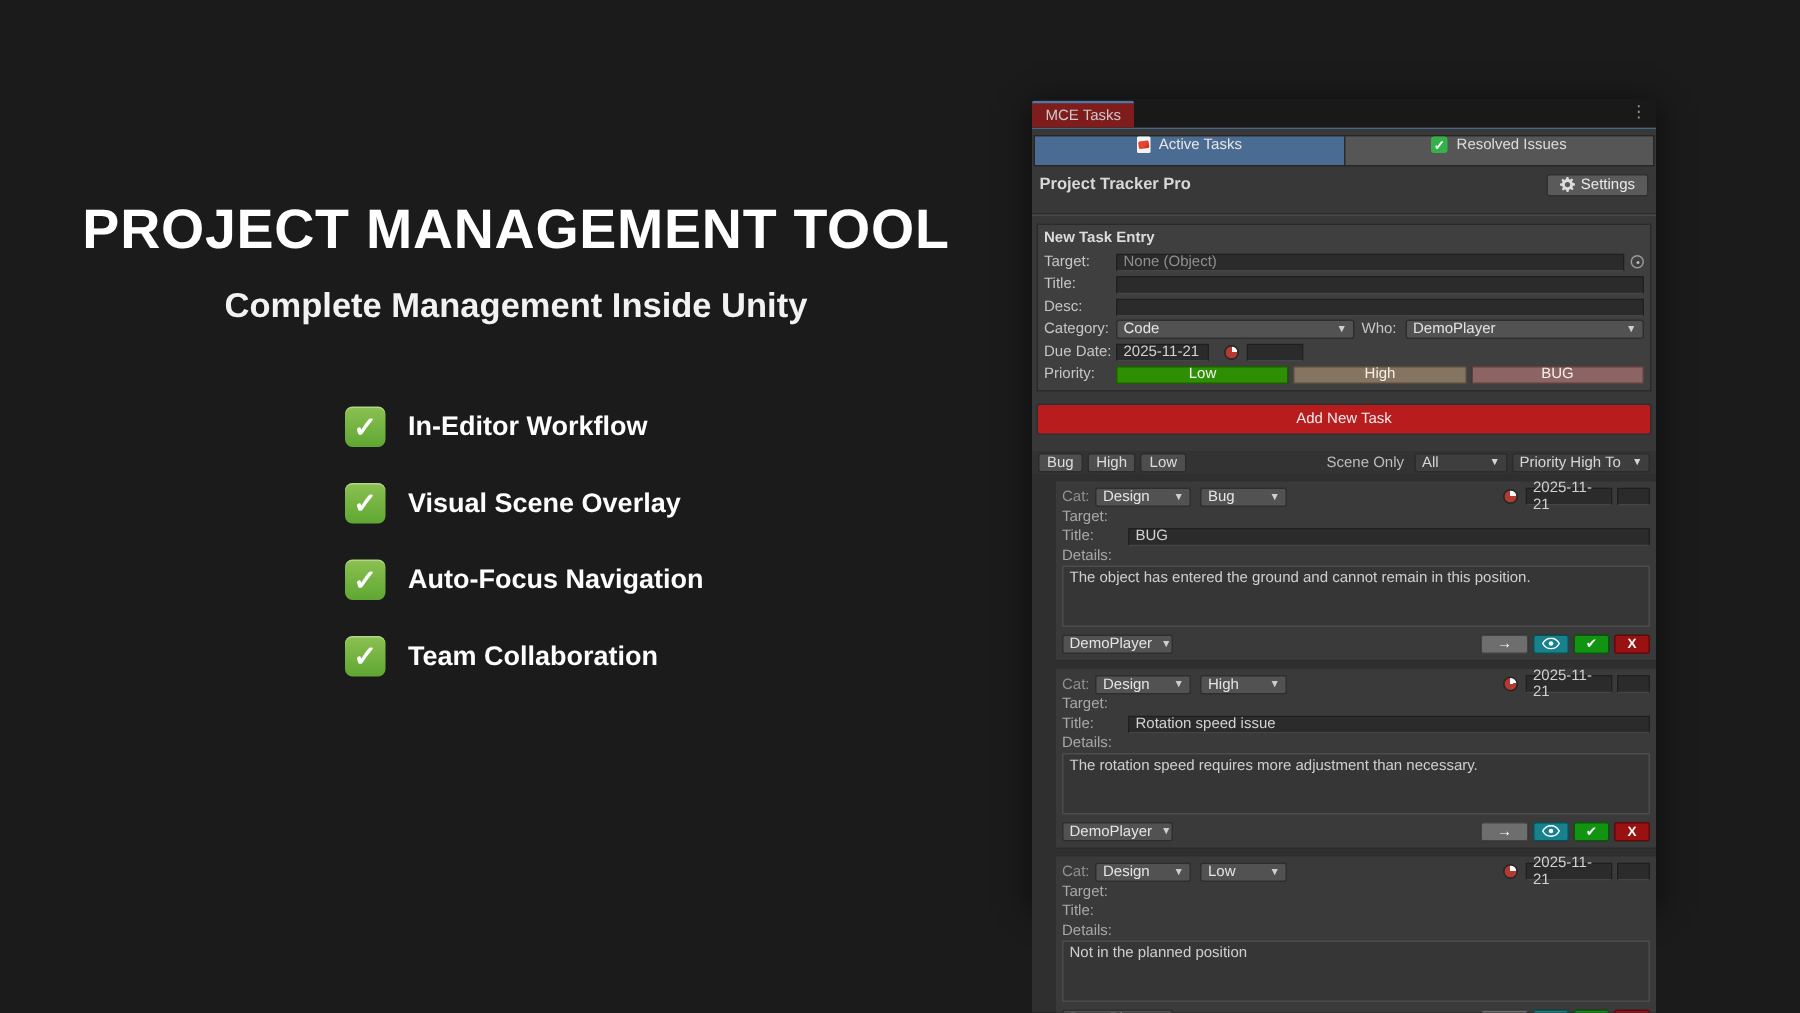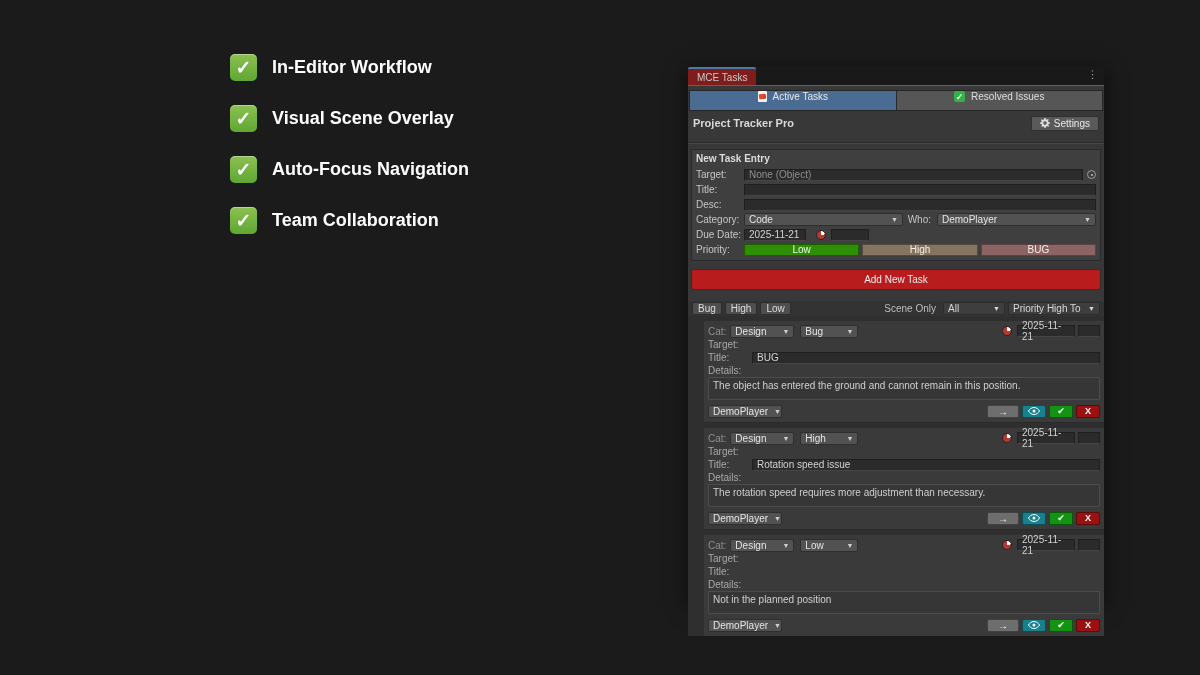--- a/index.html
+++ b/index.html
@@ -92,36 +92,38 @@
   .crow1 { display:flex; align-items:center; height:14px; }
   .catlbl { color:#8f8f8f; margin-right:4px; }
   .dd.cat { width:64px; flex:none; }
   .dd.pri { width:58px; flex:none; margin-left:6px; }
   .cspacer { flex:1; }
   .cdate { width:58px; flex:none; }
   .csmall { width:22px; flex:none; margin-left:3px; }
   .crow-lab { height:11px; display:flex; align-items:center; color:#a8a8a8; margin-top:1px; }
   .crow-title { display:flex; align-items:center; height:13px; margin-top:1px; }
   .tlabel { width:44px; flex:none; color:#a8a8a8; }
-  .details-box { margin-top:1px; background:#363636; border:1px solid #4c4c4c; height:23px;
+  .details-box { margin-top:1px; background:#363636; border:1px solid #4c4c4c; height:41px;
       padding:2px 4px; color:#cfcfcf; border-radius:1px; }
   .crow-bot { display:flex; align-items:center; margin-top:4px; height:14px; }
   .dd.assignee { width:74px; flex:none; }
   .abtn { height:13px; border-radius:2px; display:flex; align-items:center; justify-content:center;
       color:#fff; font-size:9px; margin-left:3px; border:1px solid rgba(0,0,0,.4); }
   .abtn.move { width:32px; background:#6e6e6e; font-size:10px; }
   .abtn.view { width:24px; background:#17818e; }
   .abtn.done { width:24px; background:#129412; }
   .abtn.del  { width:24px; background:#991111; font-weight:bold; }
   .gear-svg { display:block; }
 </style>
 </head>
 <body>
 
 <div class="hero">
+  <div class="hero-title">PROJECT MANAGEMENT TOOL</div>
+  <div class="hero-sub">Complete Management Inside Unity</div>
   <div class="features">
     <div class="feature-row">
       <span class="feature-check">✓</span>
       <span class="feature-label">In-Editor Workflow</span>
     </div>
     <div class="feature-row">
       <span class="feature-check">✓</span>
       <span class="feature-label">Visual Scene Overlay</span>
     </div>
     <div class="feature-row">

